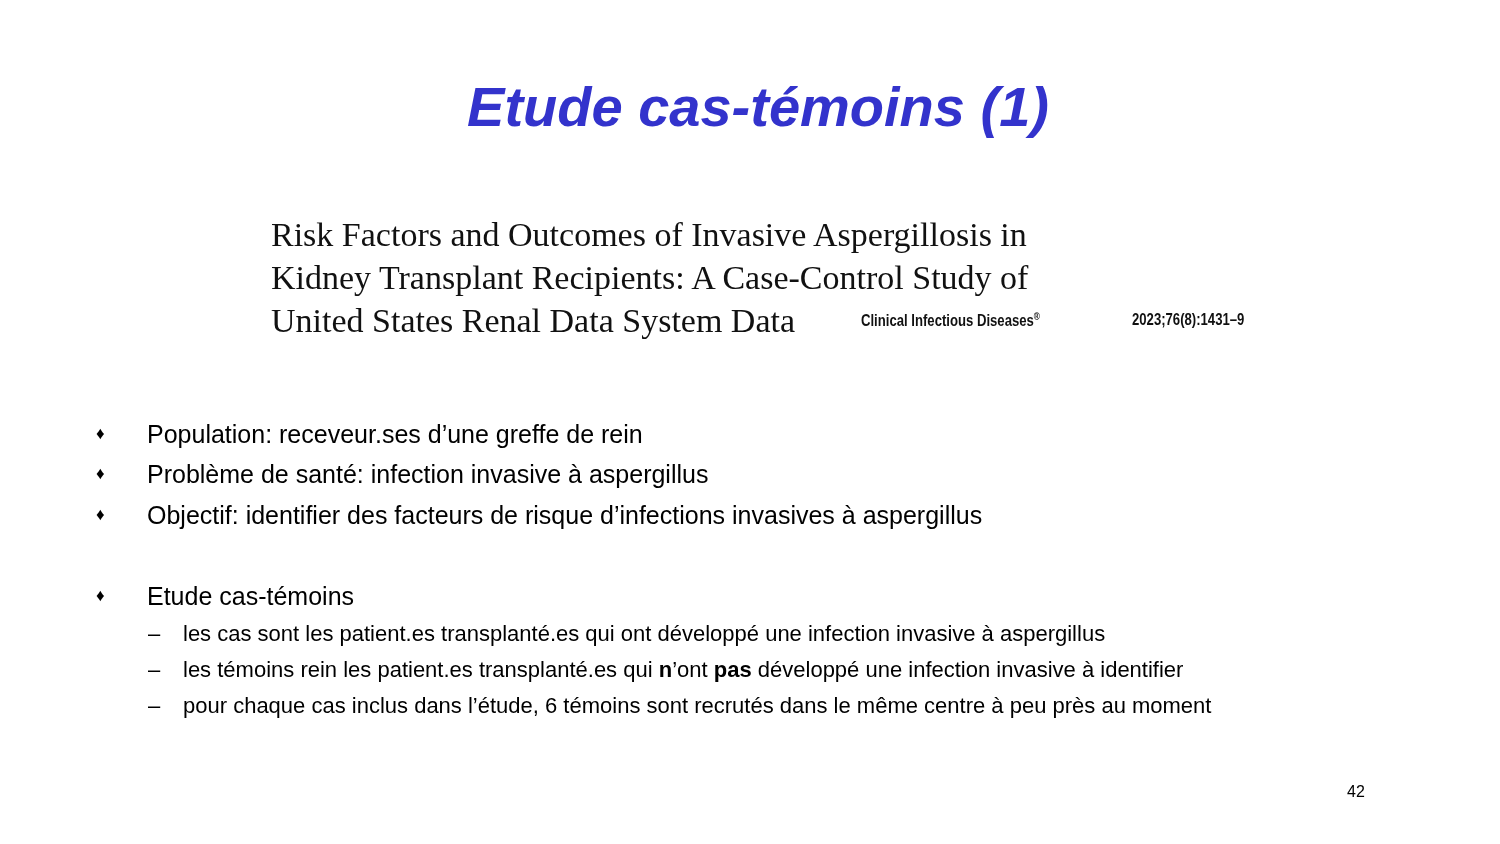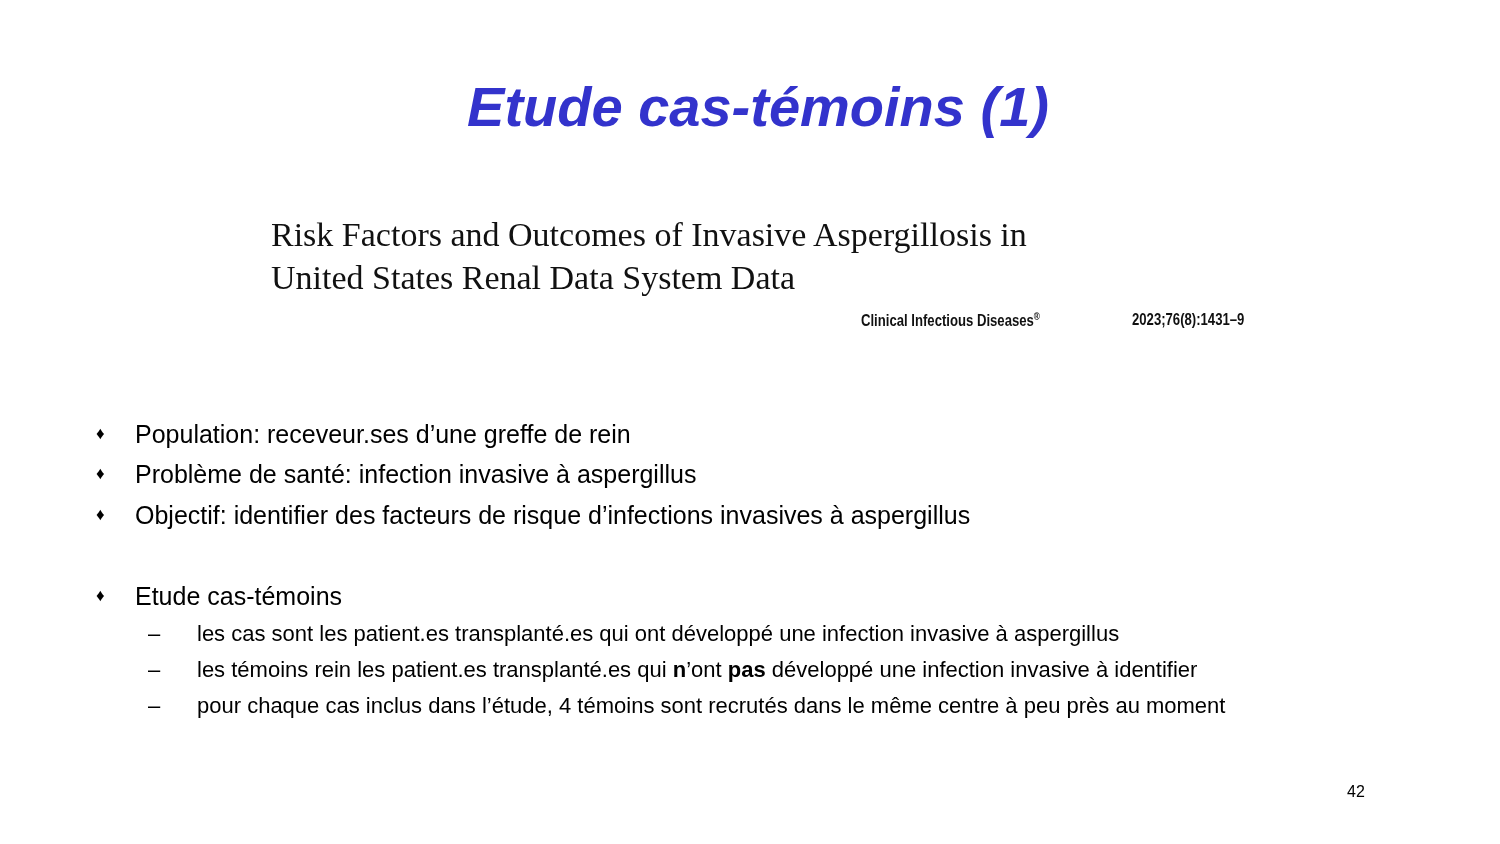--- a/index.html
+++ b/index.html
@@ -25,39 +25,40 @@
     .journal sup { font-size: 10px; vertical-align: 6px; }
     .citation {
       position: absolute; left: 1132px; top: 311px;
       font-family: "Liberation Sans", sans-serif; font-weight: bold; font-size: 16px;
       transform: scaleX(0.82); transform-origin: left top; white-space: nowrap; color: #111;
     }
     .bullet {
       position: absolute; left: 96px; font-size: 25px; line-height: 30px; white-space: nowrap;
     }
     .bullet .marker { position: absolute; left: 0; top: 0; font-size: 17px; }
-    .bullet .text { position: absolute; left: 39px; top: 0; text-align: right; }
+    .bullet .text { position: absolute; left: 51px; top: 0; text-align: right; }
     .sub {
       position: absolute; left: 148px; font-size: 22px; line-height: 28px; white-space: nowrap;
     }
     .sub .marker { position: absolute; left: 0; top: 0; }
-    .sub .text { position: absolute; left: 49px; top: 0; }
+    .sub .text { position: absolute; left: 35px; top: 0; }
     b { font-weight: bold; }
     .page-num {
       position: absolute; left: 1347px; top: 780px; font-size: 16px; line-height: 24px;
     }
   </style>
 </head>
 <body>
 
 <div>
   <div class="title">Etude cas-témoins (1)</div>
 
   <div class="ref-title">
     <div>Risk Factors and Outcomes of Invasive Aspergillosis in</div>
+    <div>Kidney Transplant Recipients: A Case-Control Study of</div>
     <div>United States Renal Data System Data</div>
   </div>
   <div class="journal"><span>Clinical Infectious Diseases</span><sup>®</sup></div>
   <div class="citation">2023;76(8):1431–9</div>
 
   <div class="bullet" style="top:419px;">
     <span class="marker">♦</span>
     <span class="text">Population: receveur.ses d’une greffe de rein</span>
   </div>
   <div class="bullet" style="top:459px;">
@@ -76,17 +77,17 @@
   <div class="sub" style="top:620px;">
     <span class="marker">–</span>
     <span class="text">les cas sont les patient.es transplanté.es qui ont développé une infection invasive à aspergillus</span>
   </div>
   <div class="sub" style="top:656px;">
     <span class="marker">–</span>
     <span class="text"><span>les témoins rein les patient.es transplanté.es qui </span><b>n</b><span>’ont </span><b>pas</b><span> développé une infection invasive à identifier</span></span>
   </div>
   <div class="sub" style="top:692px;">
     <span class="marker">–</span>
-    <span class="text">pour chaque cas inclus dans l’étude, 4 témoins sont recrutés dans le même centre à peu près au moment</span>
+    <span class="text">pour chaque cas inclus dans l’étude, 6 témoins sont recrutés dans le même centre à peu près au moment</span>
   </div>
 
   <div class="page-num">42</div>
 </div>
 
 </body></html>

